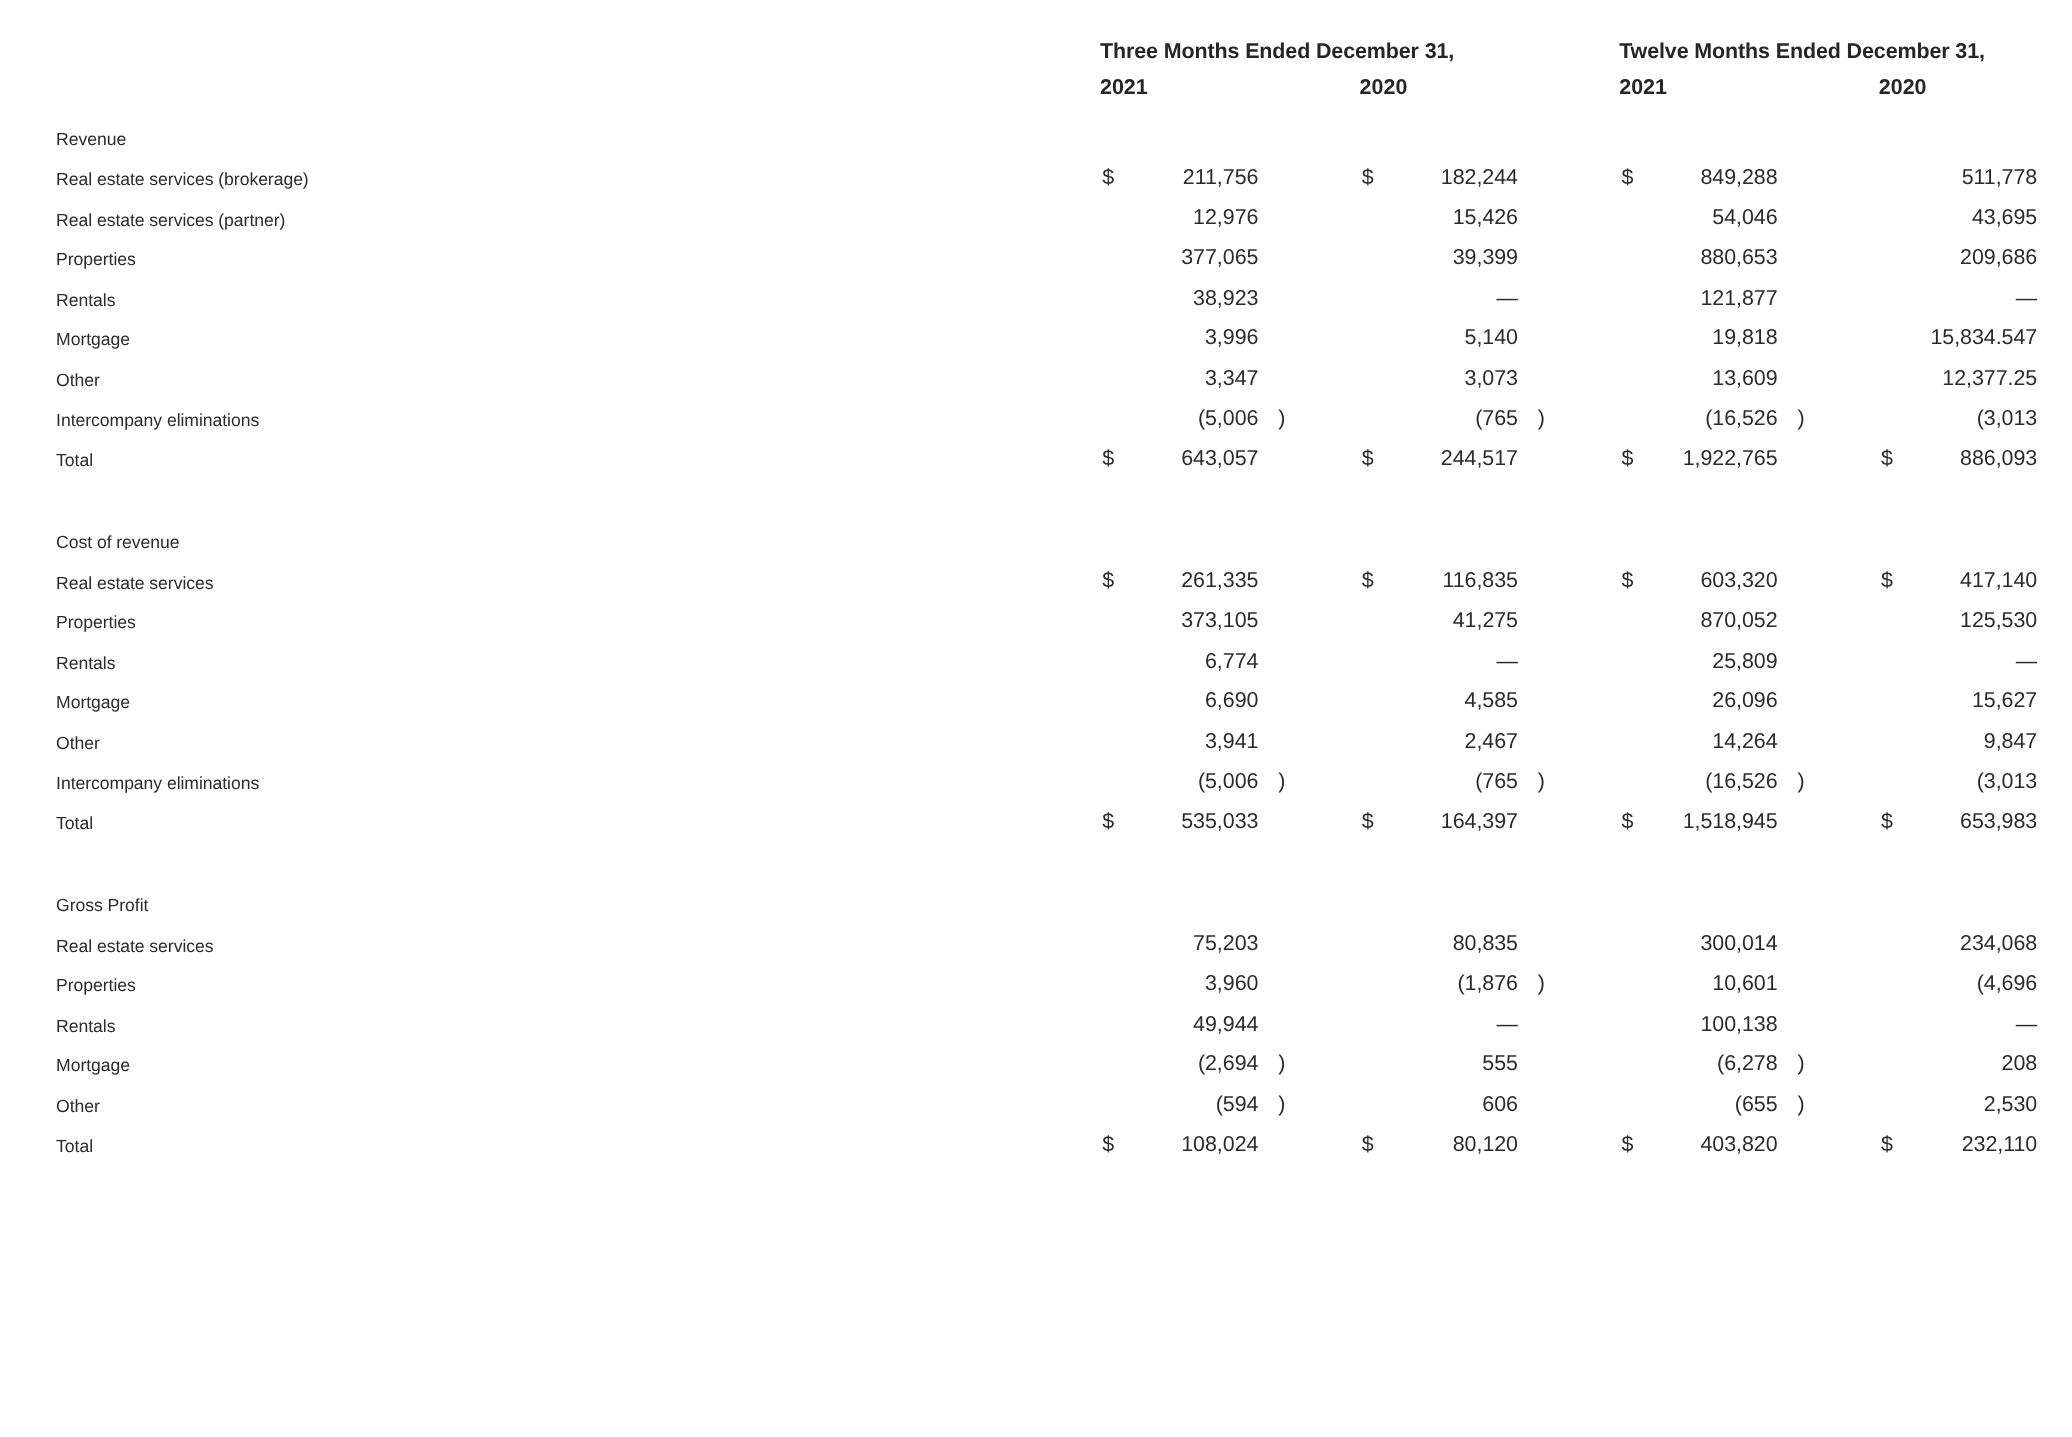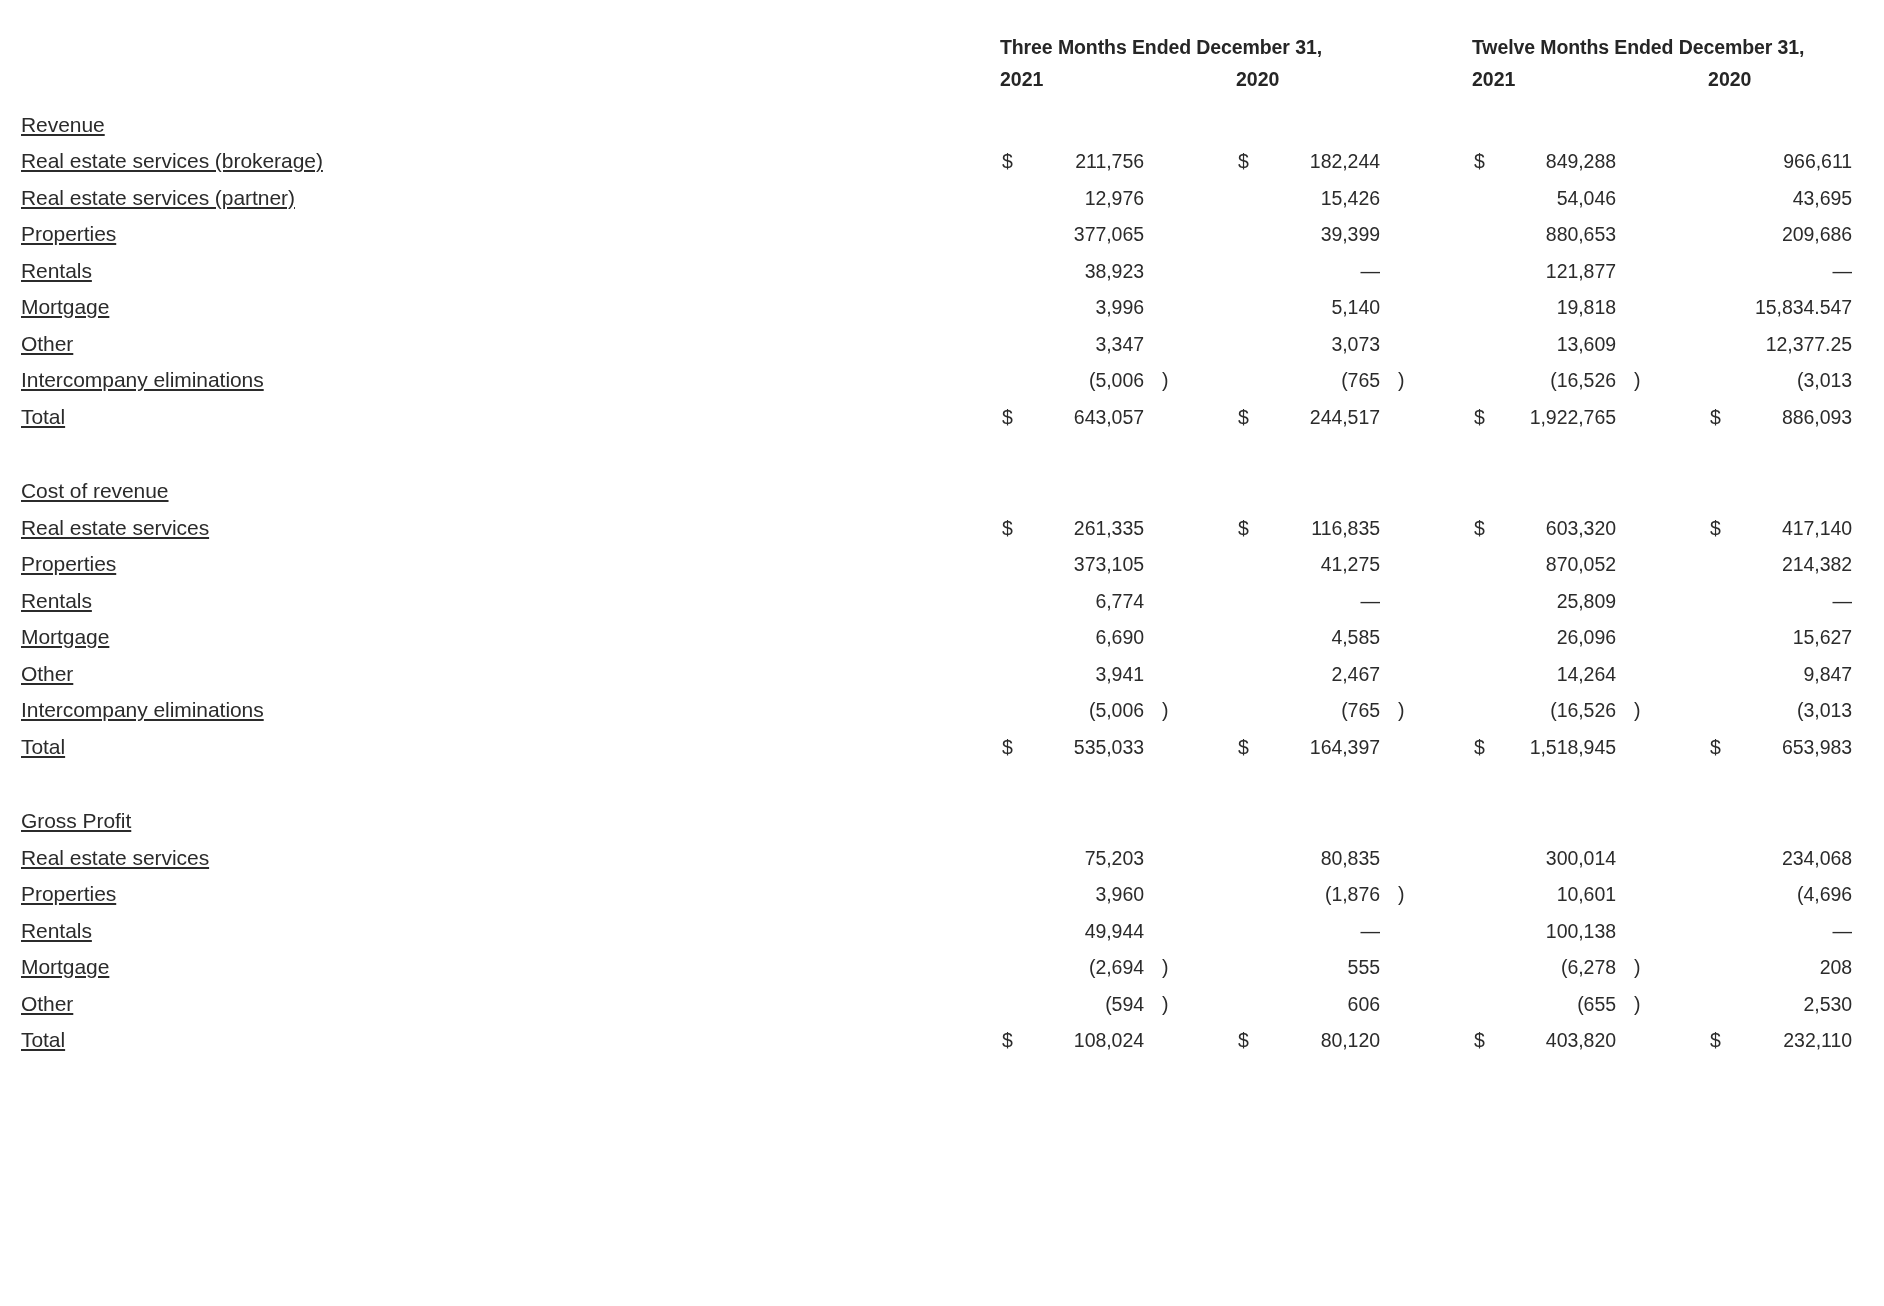--- a/index.html
+++ b/index.html
@@ -60,27 +60,26 @@
     text-align: left;
     padding-bottom: 9px;
     white-space: nowrap;
   }
 
   
   .row { height: 36.5px; }
   .row td { height: 36.5px; }
 
   .lbl {
-    font-size: 21px;
+    font-size: 16px;
     color: #2b2b2b;
     text-align: left;
-    padding-left: 21px;
+    padding-left: 51px;
     white-space: nowrap;
     letter-spacing: -0.05px;
-    text-decoration: underline;
   }
   .lbl.section { color: #2b2b2b; }
 
   .cur {
     font-size: 19.5px;
     color: #2b2b2b;
     text-align: left;
     padding-left: 2px;
     white-space: nowrap;
   }
@@ -175,21 +174,21 @@
           <td></td>
           <td class="cur">$</td>
           <td class="num">182,244</td>
           <td class="paren"></td>
           <td></td>
           <td class="cur">$</td>
           <td class="num">849,288</td>
           <td class="paren"></td>
           <td></td>
           <td class="cur"></td>
-          <td class="num">966,611</td>
+          <td class="num">511,778</td>
           <td class="paren"></td>
         </tr>
         <tr class="row">
           <td class="lbl">Real estate services (partner)</td>
           <td class="cur"></td>
           <td class="num">12,976</td>
           <td class="paren"></td>
           <td></td>
           <td class="cur"></td>
           <td class="num">15,426</td>
@@ -358,21 +357,21 @@
           <td></td>
           <td class="cur"></td>
           <td class="num">41,275</td>
           <td class="paren"></td>
           <td></td>
           <td class="cur"></td>
           <td class="num">870,052</td>
           <td class="paren"></td>
           <td></td>
           <td class="cur"></td>
-          <td class="num">214,382</td>
+          <td class="num">125,530</td>
           <td class="paren"></td>
         </tr>
         <tr class="row">
           <td class="lbl">Rentals</td>
           <td class="cur"></td>
           <td class="num">6,774</td>
           <td class="paren"></td>
           <td></td>
           <td class="cur"></td>
           <td class="num">—</td>

